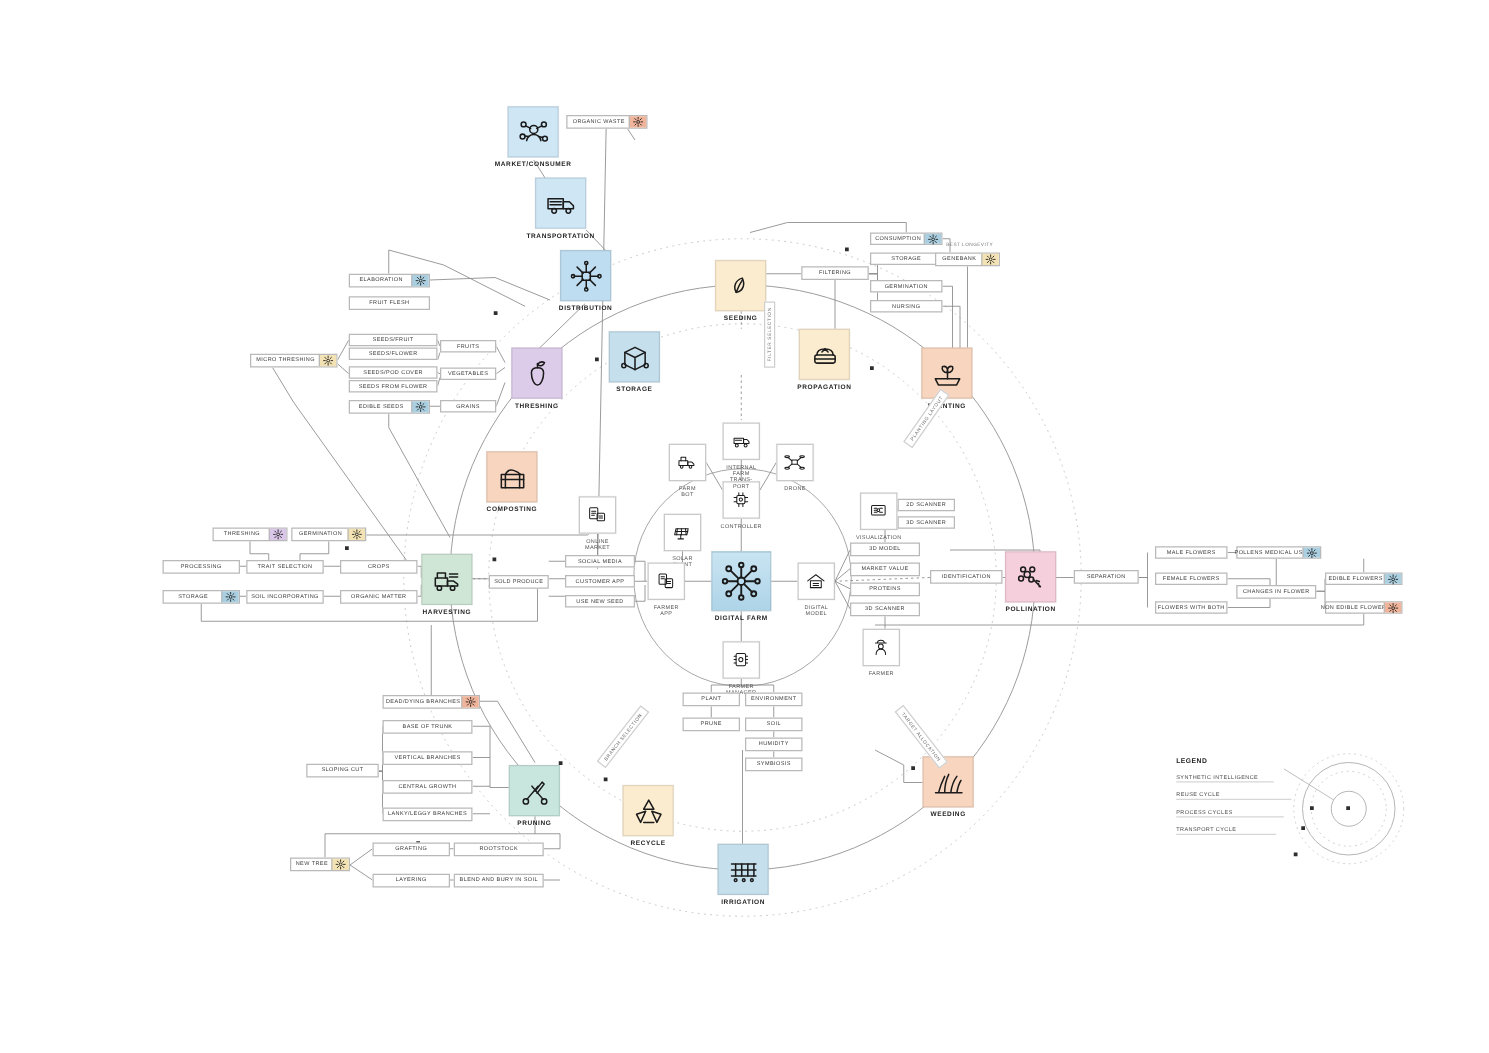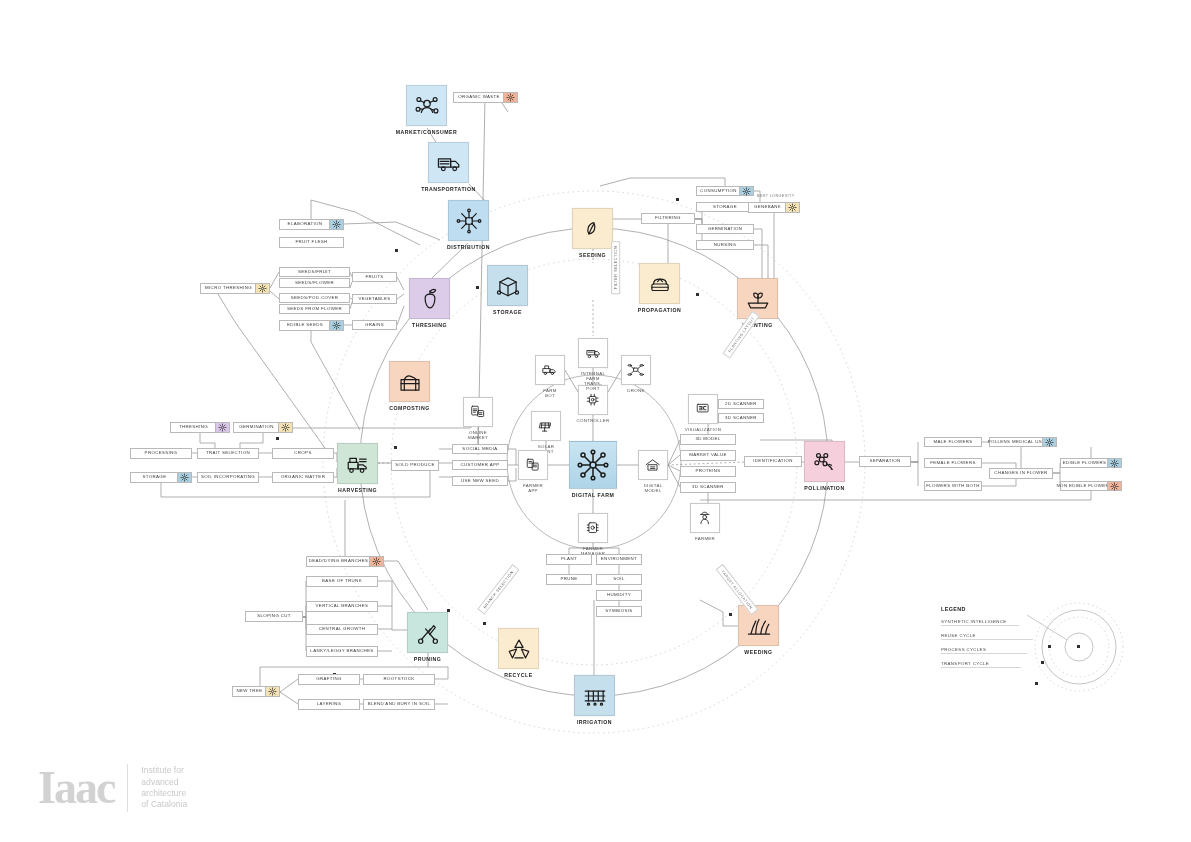--- a/index.html
+++ b/index.html
@@ -839,24 +839,14 @@
       <rect x="14" y="59" width="3" height="3" fill="#2e2e2e"></rect>
       <rect x="8" y="80" width="3" height="3" fill="#2e2e2e"></rect>
     </svg>
     <div class="ltitle">LEGEND</div>
     <div class="lrow">SYNTHETIC INTELLIGENCE</div>
     <div class="lrow" style="width:92px;">REUSE  CYCLE</div>
     <div class="lrow" style="width:86px;">PROCESS CYCLES</div>
     <div class="lrow" style="width:80px;">TRANSPORT CYCLE</div>
   </div>
 
-  <div id="logo">
-    <div class="mark">Iaac</div>
-    <div class="bar"></div>
-    <div class="sub">
-      <div>Institute for</div>
-      <div>advanced</div>
-      <div>architecture</div>
-      <div>of Catalonia</div>
-    </div>
-  </div>
 
 </div>
 
 </body></html>

